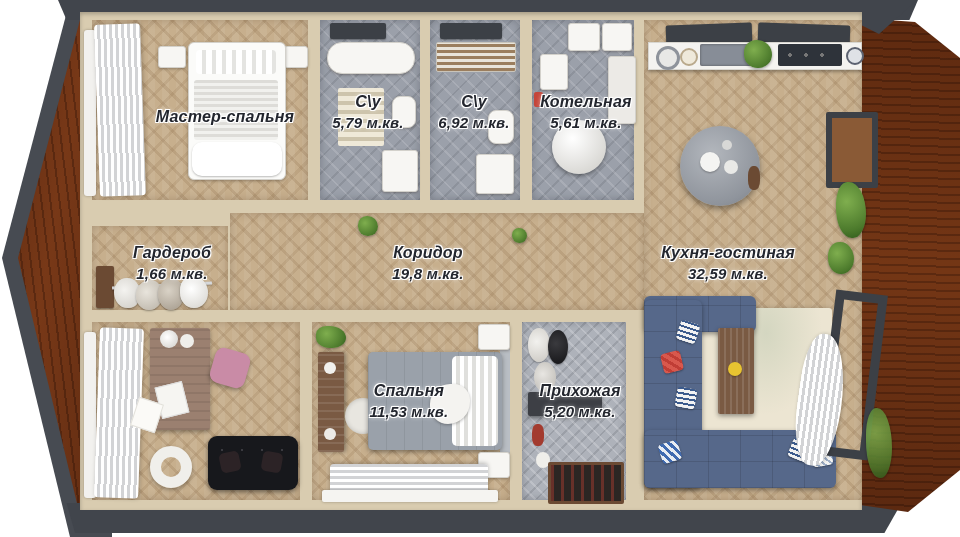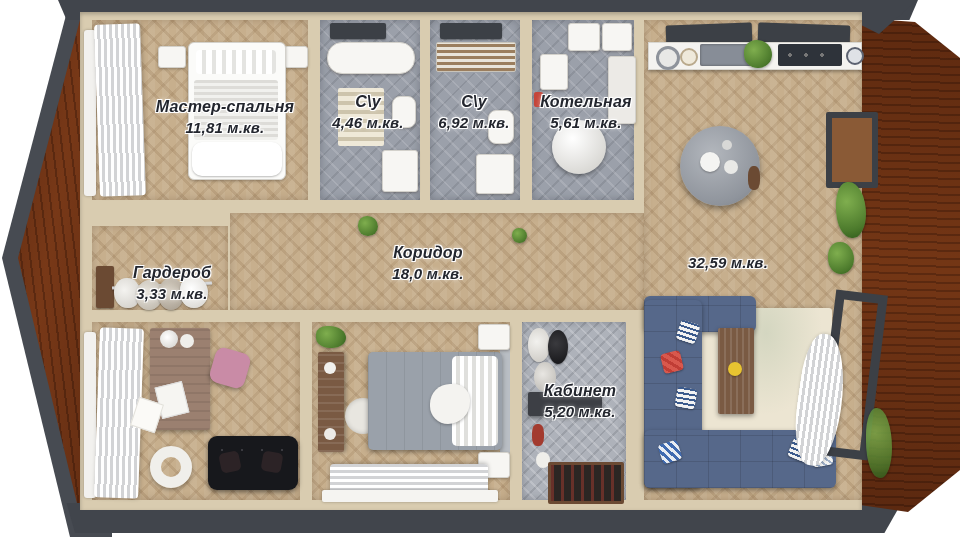--- a/index.html
+++ b/index.html
@@ -211,43 +211,47 @@
   <div class="abs pillow pat" style="left:790px;top:440px;transform:rotate(22deg);"></div>
   <div class="abs pillow pat" style="left:812px;top:446px;transform:rotate(-10deg);background:repeating-linear-gradient(45deg,#f4f4f2 0 3px,#9fb0c8 3px 5px);"></div>
   <div class="abs" style="left:718px;top:328px;width:36px;height:86px;background:#7a5a43;background-image:repeating-linear-gradient(90deg,rgba(255,255,255,.12) 0 2px,rgba(0,0,0,0) 2px 6px);border-radius:2px;box-shadow:0 2px 5px rgba(0,0,0,.4);"></div>
   <div class="abs" style="left:728px;top:362px;width:14px;height:14px;background:#e8c431;border-radius:50%;box-shadow:0 1px 2px rgba(0,0,0,.3);"></div>
   <div class="abs" style="left:826px;top:292px;width:52px;height:166px;border:9px solid #3c4046;background:rgba(0,0,0,0);transform:rotate(7deg);z-index:4;box-sizing:border-box;"></div>
   <div class="abs curtain-v" style="left:798px;top:334px;width:44px;height:132px;transform:rotate(8deg);z-index:5;border-radius:40% 60% 50% 50%;"></div>
   <div class="abs plant" style="left:866px;top:408px;width:26px;height:70px;z-index:5;border-radius:40% 60% 45% 55%;opacity:.85;"></div>
 
   <div class="room-label" style="left:225px;top:117px;">
     <span class="nm">Мастер-спальня</span>
-    <span class="ar">11,81 м.кв.</span>
   </div>
   <div class="room-label" style="left:368px;top:112px;">
     <span class="nm">С\у</span>
-    <span class="ar">4,46 м.кв.</span>
+    <span class="ar">5,79 м.кв.</span>
   </div>
   <div class="room-label" style="left:474px;top:112px;">
     <span class="nm">С\у</span>
     <span class="ar">6,92 м.кв.</span>
   </div>
   <div class="room-label" style="left:586px;top:112px;text-align:center;">
     <span class="nm">Котельная</span>
     <span class="ar">5,61 м.кв.</span>
   </div>
-  <div class="room-label" style="left:172px;top:263px;margin-top:20px;">
+  <div class="room-label" style="left:172px;top:263px;">
     <span class="nm">Гардероб</span>
-    <span class="ar">3,33 м.кв.</span>
+    <span class="ar">1,66 м.кв.</span>
   </div>
   <div class="room-label" style="left:428px;top:263px;">
     <span class="nm">Коридор</span>
-    <span class="ar">18,0 м.кв.</span>
+    <span class="ar">19,8 м.кв.</span>
   </div>
   <div class="room-label" style="left:728px;top:263px;">
+    <span class="nm">Кухня-гостиная</span>
     <span class="ar">32,59 м.кв.</span>
   </div>
+  <div class="room-label" style="left:409px;top:401px;">
+    <span class="nm">Спальня</span>
+    <span class="ar">11,53 м.кв.</span>
+  </div>
   <div class="room-label" style="left:580px;top:401px;">
-    <span class="nm">Кабинет</span>
+    <span class="nm">Прихожая</span>
     <span class="ar">5,20 м.кв.</span>
   </div>
 
 </div>
 
 </body></html>

